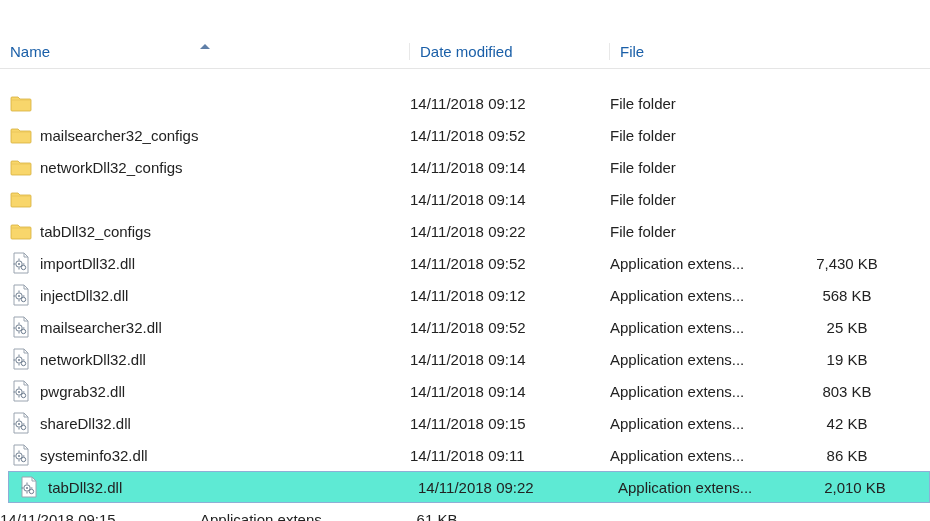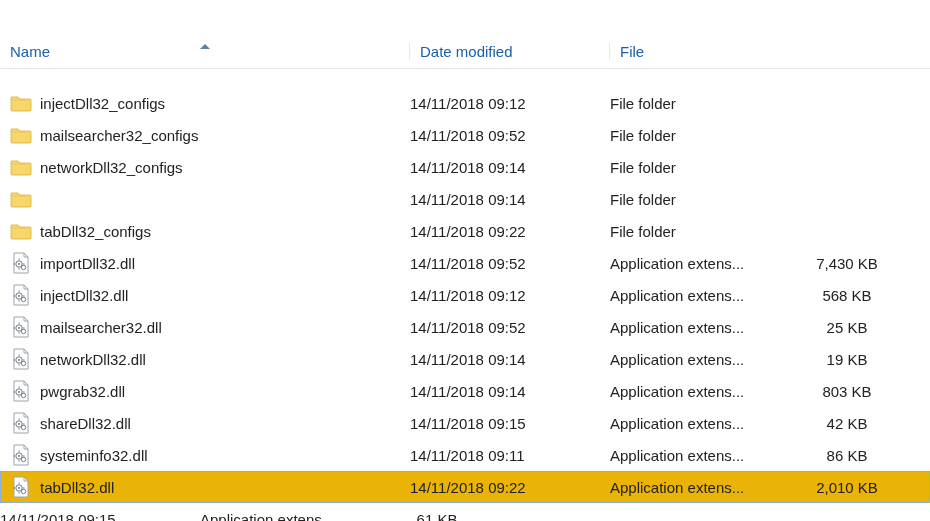--- a/index.html
+++ b/index.html
@@ -49,23 +49,24 @@
     border-bottom: 5px solid #5f7fa8;
   }
   .rows { padding-top: 18px; }
   .row {
     display: flex;
     align-items: center;
     height: 32px;
     padding: 0;
   }
   .row.selected {
-    background: #eab308;
+    background: #5eead4;
     outline: 1px solid #8faed6;
     outline-offset: -1px;
+    margin-left: 8px;
   }
   .cell { overflow: hidden; white-space: nowrap; text-overflow: ellipsis; }
   .cell.name {
     width: 410px;
     display: flex;
     align-items: center;
     padding-left: 10px;
     gap: 8px;
   }
   .cell.date { width: 200px; }
@@ -99,21 +100,20 @@
   </div>
 
   <div class="rows" id="rows">
       <div class="row">
         <div class="cell name">
           <span class="icon">
             <svg class="folder-svg" viewBox="0 0 22 18">
               <use href="#ico-folder"></use>
             </svg>
           </span>
-          <span class="filename">injectDll32_configs</span>
         </div>
         <div class="cell date">14/11/2018 09:12</div>
         <div class="cell type">File folder</div>
         <div class="cell size"></div>
       </div>
       <div class="row">
         <div class="cell name">
           <span class="icon">
             <svg class="folder-svg" viewBox="0 0 22 18">
               <use href="#ico-folder"></use>

